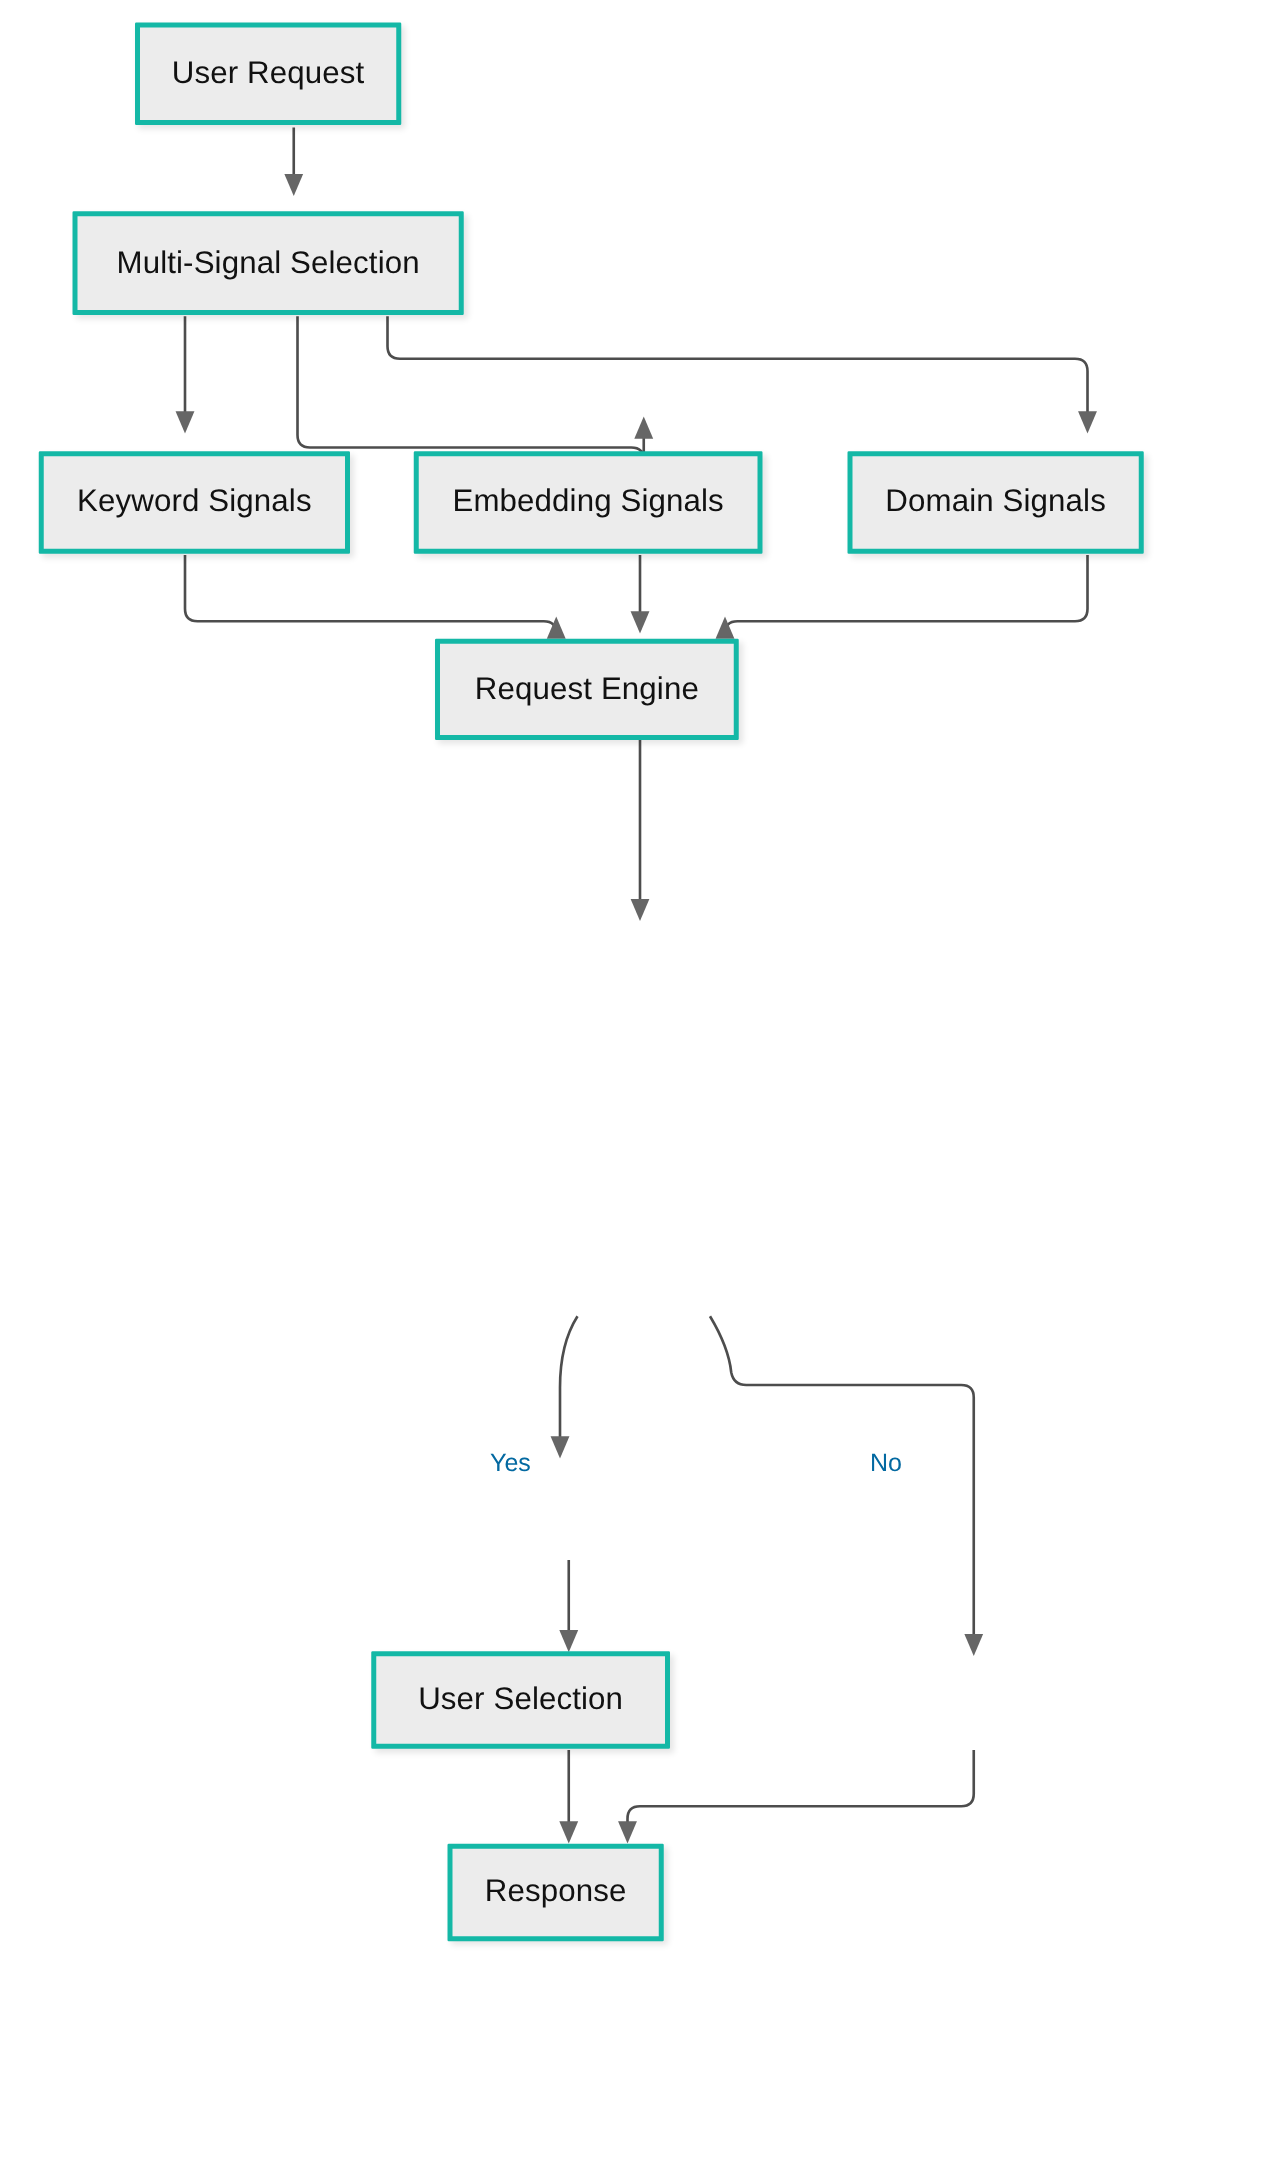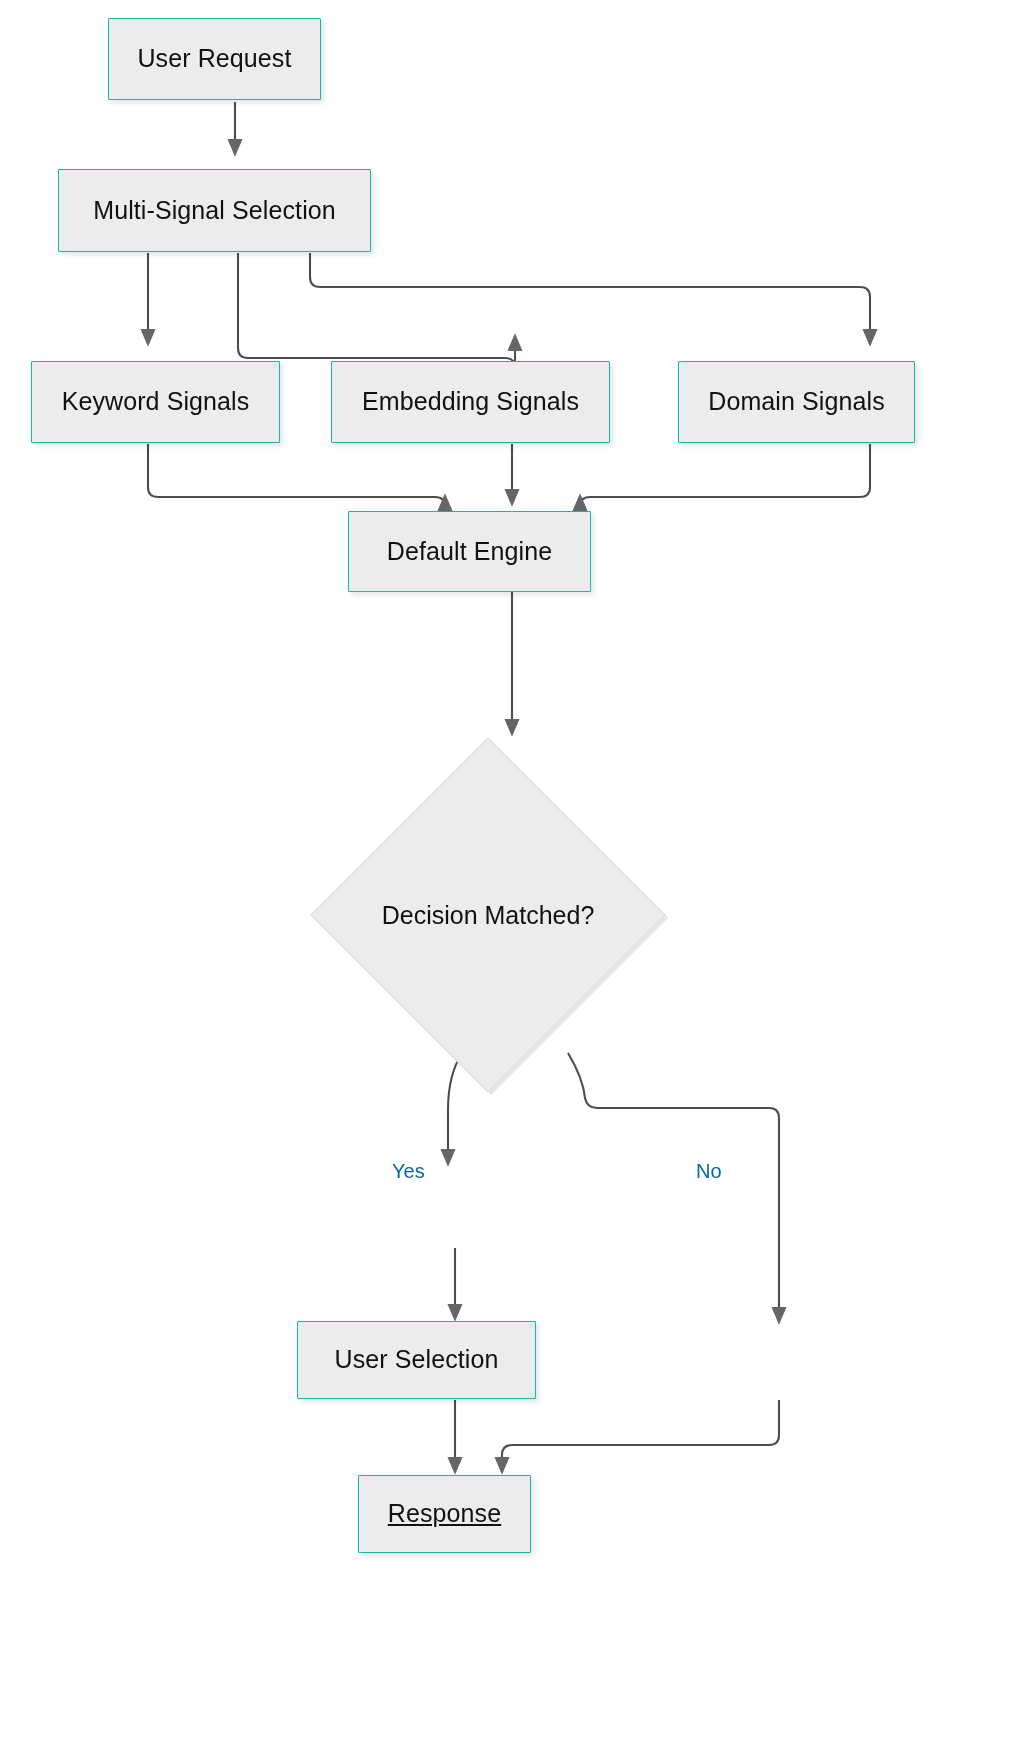--- a/index.html
+++ b/index.html
@@ -27,21 +27,21 @@
     height: 1742px;
     pointer-events: none;
   }
   .node {
     position: absolute;
     box-sizing: border-box;
     display: flex;
     align-items: center;
     justify-content: center;
     background: #ececec;
-    border: 1px solid #14b8a6;
+    border: 4px solid #14b8a6;
     border-radius: 1px;
     box-shadow: 3px 3px 5px rgba(0, 0, 0, 0.10);
     color: #111111;
     font-size: 25px;
     line-height: 1.1;
     letter-spacing: 0.1px;
     white-space: nowrap;
     z-index: 3;
   }
   .node-label {
@@ -139,46 +139,35 @@
 
   <div class="node" style="left:678px; top:361px; width:237px; height:82px;">
     <span class="node-label">Domain Signals</span>
   </div>
 
   <div class="node" style="left:331px; top:361px; width:279px; height:82px;">
     <span class="node-label">Embedding Signals</span>
   </div>
 
   <div class="node" style="left:348px; top:511px; width:243px; height:81px;">
-    <span class="node-label">Default Engine</span>
+    <span class="node-label">Request Engine</span>
   </div>
 
-  <div class="decision-wrap" style="left:308px; top:735px; width:412px; height:360px;">
-    <svg class="decision-shape" viewBox="0 0 412 360" preserveAspectRatio="none" xmlns="http://www.w3.org/2000/svg">
-      <g transform="translate(3,3)">
-        <polygon points="177,0 354,177 177,354 0,177" fill="rgba(0,0,0,0.10)" transform="translate(3,3)"></polygon>
-        <polygon points="177,0 354,177 177,354 0,177" fill="#ececec" stroke="#e0e0e0" stroke-width="1.5"></polygon>
-      </g>
-    </svg>
-    <div class="decision-text" style="width:360px; height:360px;">
-      <span class="node-label">Decision Matched?</span>
-    </div>
-  </div>
 
   <div class="edge-label" style="left:392px; top:1160px;">
     <span>Yes</span>
   </div>
 
   <div class="edge-label" style="left:696px; top:1160px;">
     <span>No</span>
   </div>
 
 
   <div class="node" style="left:297px; top:1321px; width:239px; height:78px;">
     <span class="node-label">User Selection</span>
   </div>
 
 
-  <div class="node" style="left:358px; top:1475px; width:173px; height:78px;text-decoration:underline;">
+  <div class="node" style="left:358px; top:1475px; width:173px; height:78px;">
     <span class="node-label">Response</span>
   </div>
 
 </div>
 
 </body></html>

